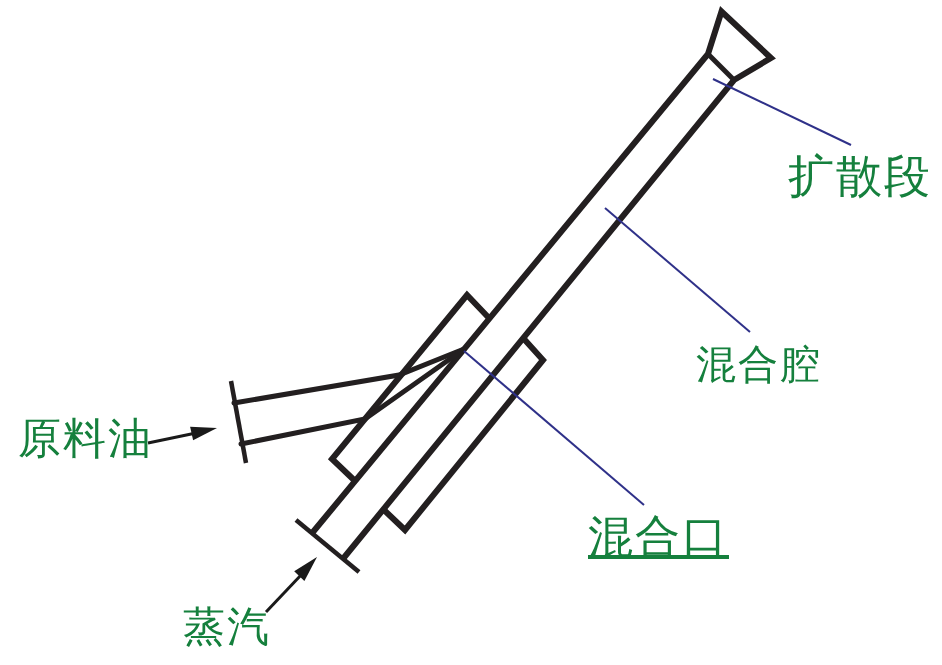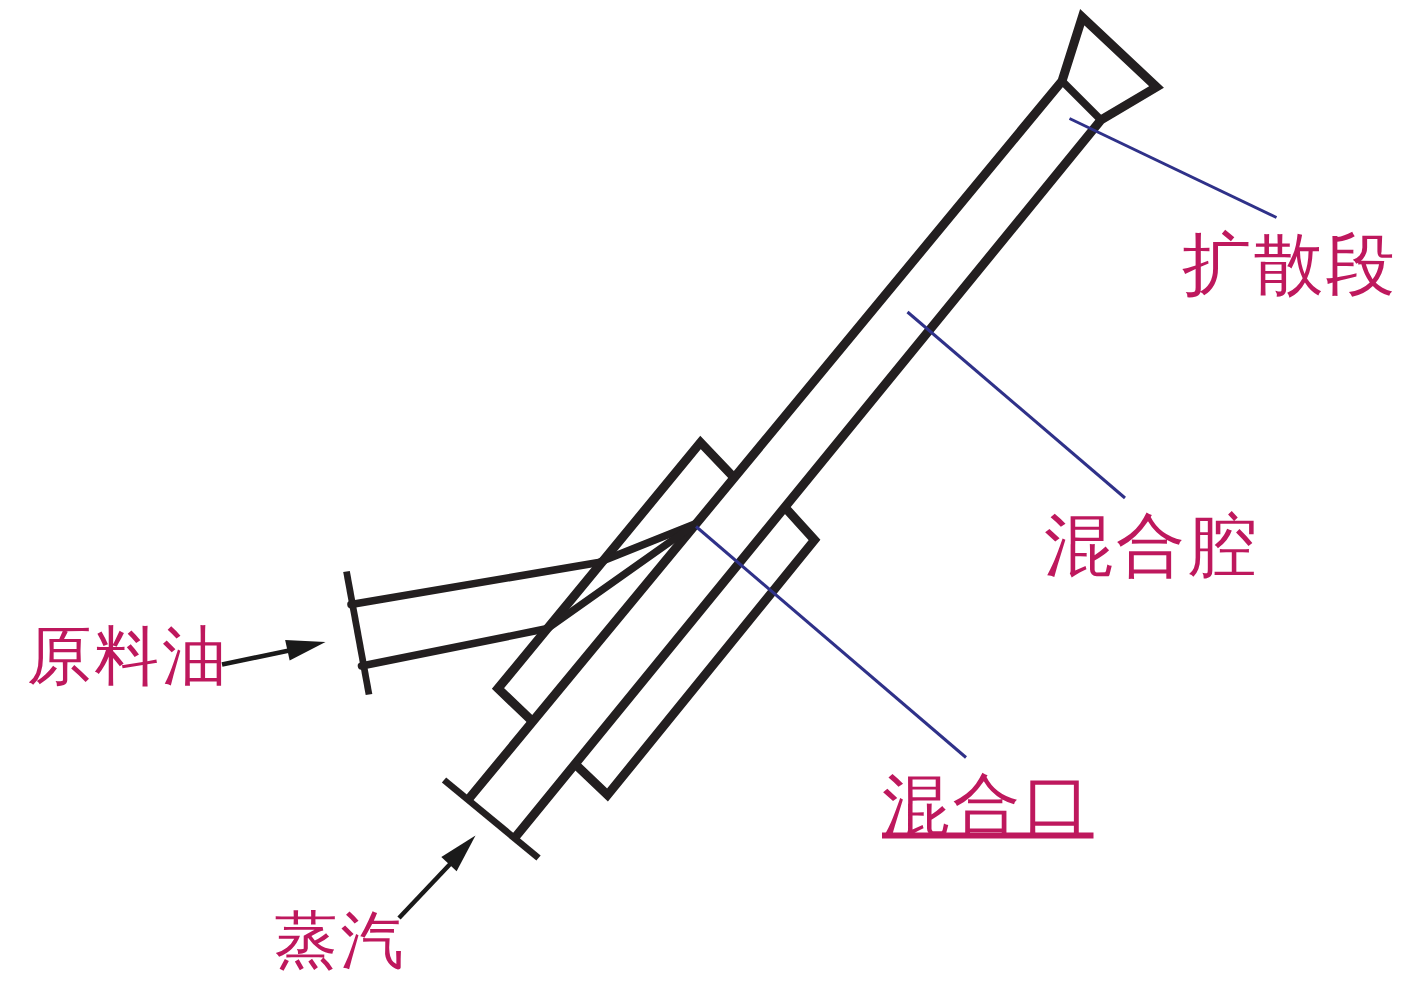--- a/index.html
+++ b/index.html
@@ -15,29 +15,29 @@
     background:#ffffff;
     overflow:hidden;
   }
   .stage svg{
     position:absolute;
     left:0;
     top:0;
   }
   .cjk-label{
     position:absolute;
-    color:#be185d;
+    color:#15803d;
     font-family:"DejaVu Serif", serif;
     line-height:1.05;
     letter-spacing:2px;
     white-space:nowrap;
     user-select:none;
   }
   .lbl-diffuser      {left:788px; top:152px; font-size:46px;}
-  .lbl-mixchamber    {left:696px; top:343px; font-size:46px;font-family:Liberation Mono, monospace;}
+  .lbl-mixchamber    {left:696px; top:343px; font-size:40px;}
   .lbl-mixport       {left:588px; top:513px; font-size:45px;text-decoration:underline;}
   .lbl-feedoil       {left:18px;  top:416px; font-size:43px;}
   .lbl-steam         {left:183px; top:605px; font-size:42px;}
 </style>
 </head>
 <body>
 
 <div class="stage">
 
   <svg width="942" height="665" viewBox="0 0 942 665">

